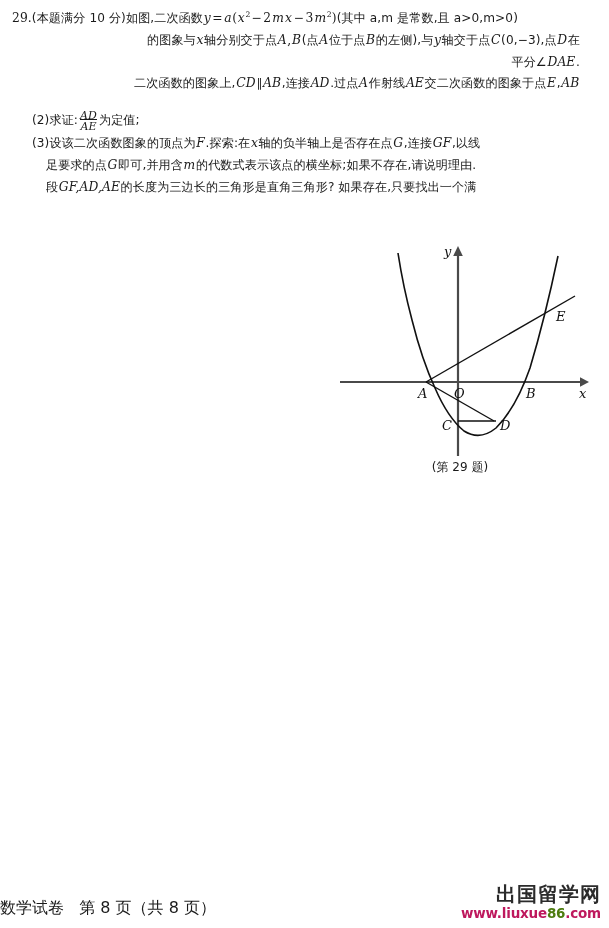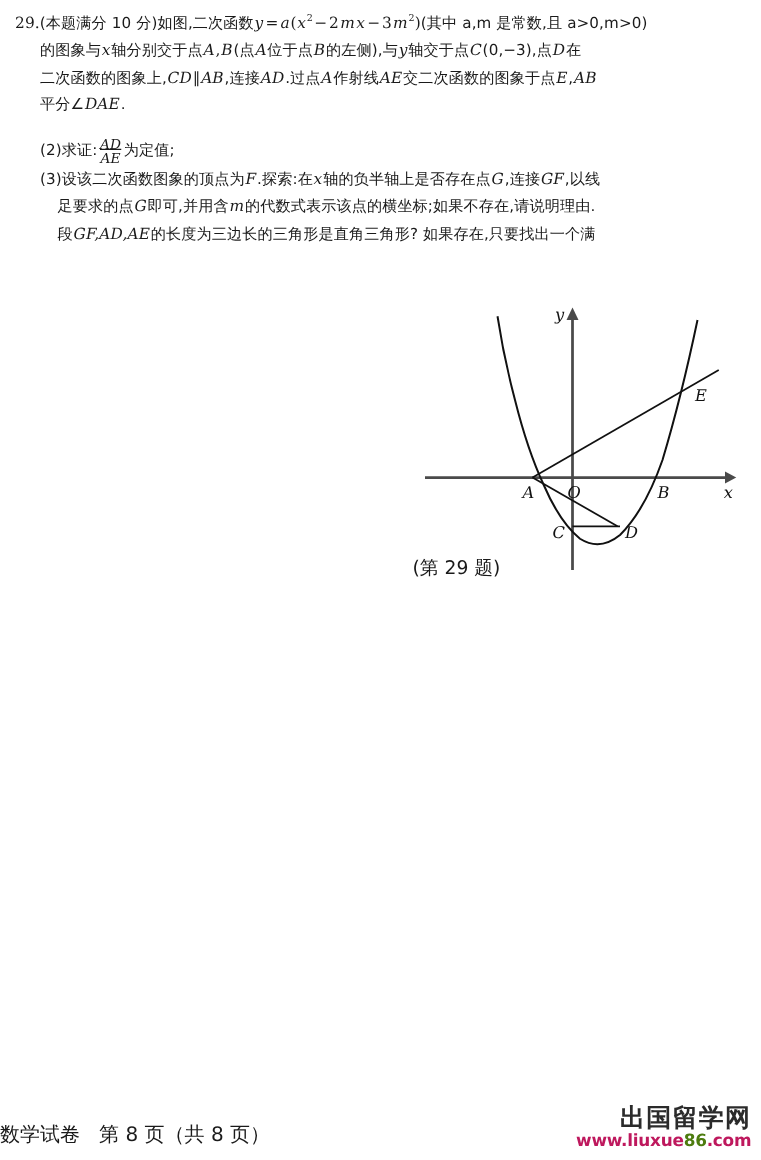--- a/index.html
+++ b/index.html
@@ -27,21 +27,21 @@
     left: 12px;
     top: 8px;
     width: 568px;
     font-size: 12.3px;
     line-height: 21.8px;
   }
   .pline {
     white-space: nowrap;
     letter-spacing: 0.1px;
   }
-  .pline.indent { padding-left: 20px; }
+  .pline.indent { padding-left: 20px; text-align: right; }
   .pline.indent2 { padding-left: 34px; }
 
   .num {
     font-family: "DejaVu Serif", "Liberation Serif", serif;
   }
   .cn {
     font-family: "DejaVu Sans", "Liberation Sans", sans-serif;
     font-size: 12.1px;
   }
   .mi {
@@ -84,25 +84,25 @@
     left: 330px;
     top: 238px;
     width: 262px;
     height: 256px;
   }
   .figure svg { display: block; }
 
   .fig-caption {
     position: absolute;
     left: 330px;
-    top: 445px;
+    top: 459px;
     width: 260px;
-    text-align: left;
-    font-family: "DejaVu Sans", "Liberation Sans", sans-serif;
-    font-size: 15px;
+    text-align: center;
+    font-family: "DejaVu Sans", "Liberation Sans", sans-serif;
+    font-size: 12px;
   }
 
   
   .footer {
     position: absolute;
     left: 0;
     top: 898px;
     width: 526px;
     text-align: left;
     font-family: "DejaVu Sans", "Liberation Sans", sans-serif;
@@ -146,25 +146,25 @@
 
     <div class="pline">
       <span class="num">29.</span><span class="cn">(本题满分 10 分)如图,二次函数</span><span><span class="mi">y</span><span class="op">=</span><span class="mi">a</span><span>(</span><span class="mi">x</span><sup class="ex">2</sup><span class="op">−</span><span class="mn">2</span><span class="mi">m</span><span class="mi">x</span><span class="op">−</span><span class="mn">3</span><span class="mi">m</span><sup class="ex">2</sup><span>)</span></span><span class="cn">(其中 a,m 是常数,且 a&gt;0,m&gt;0)</span>
     </div>
 
     <div class="pline indent">
       <span class="cn">的图象与</span><span class="mi">x</span><span class="cn">轴分别交于点</span><span class="mi">A</span>,<span class="mi">B</span><span class="cn">(点</span><span class="mi">A</span><span class="cn">位于点</span><span class="mi">B</span><span class="cn">的左侧),与</span><span class="mi">y</span><span class="cn">轴交于点</span><span class="mi">C</span><span class="cn">(0,−3),点</span><span class="mi">D</span><span class="cn">在</span>
     </div>
 
     <div class="pline indent">
+      <span class="cn">平分∠</span><span class="mi">DAE</span><span class="cn">.</span>
+    </div>
+
+    <div class="pline indent">
       <span class="cn">二次函数的图象上,</span><span class="mi">CD</span><span class="cn">∥</span><span class="mi">AB</span><span class="cn">,连接</span><span class="mi">AD</span><span class="cn">.过点</span><span class="mi">A</span><span class="cn">作射线</span><span class="mi">AE</span><span class="cn">交二次函数的图象于点</span><span class="mi">E</span><span class="cn">,</span><span class="mi">AB</span>
-    </div>
-
-    <div class="pline indent">
-      <span class="cn">平分∠</span><span class="mi">DAE</span><span class="cn">.</span>
     </div>
 
 
     <div class="pline sub-q q2row">
       <span class="cn">(2)</span><span class="cn">求证:</span><span class="frac"><span class="numr">AD</span><br><span class="den">AE</span></span><span class="cn">为定值;</span>
     </div>
 
     <div class="pline sub-q">
       <span class="cn">(3)</span><span class="cn">设该二次函数图象的顶点为</span><span class="mi">F</span><span class="cn">.探索:在</span><span class="mi">x</span><span class="cn">轴的负半轴上是否存在点</span><span class="mi">G</span><span class="cn">,连接</span><span class="mi">GF</span><span class="cn">,以线</span>
     </div>

